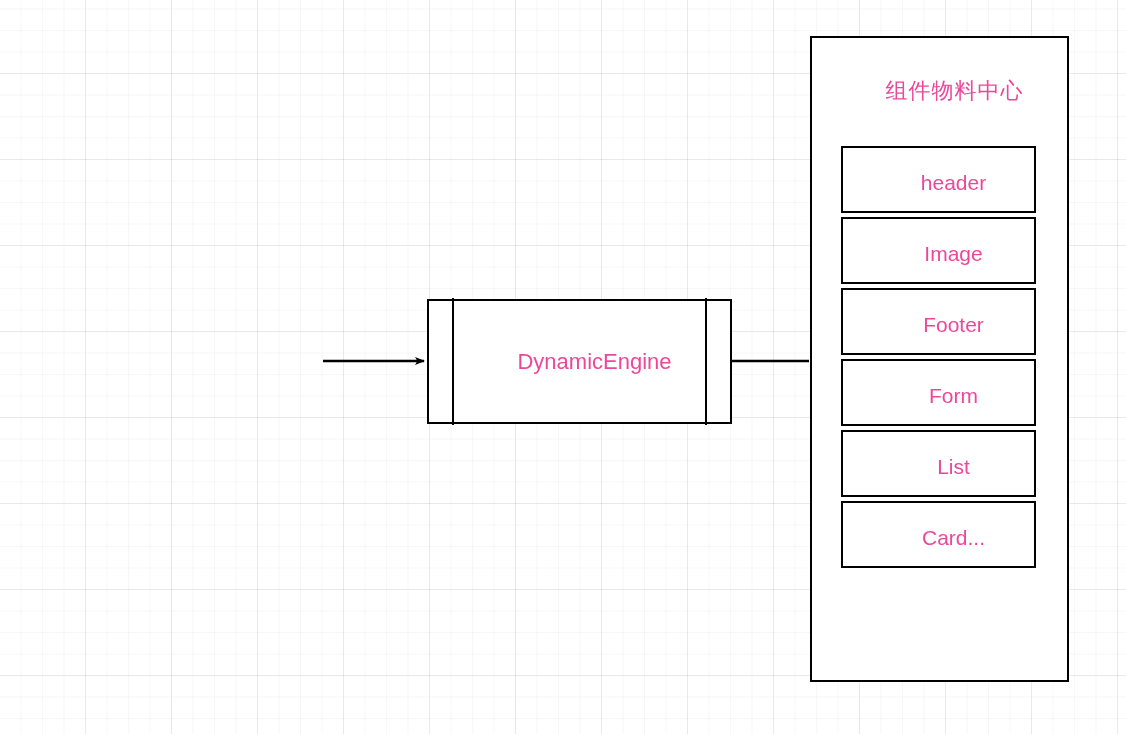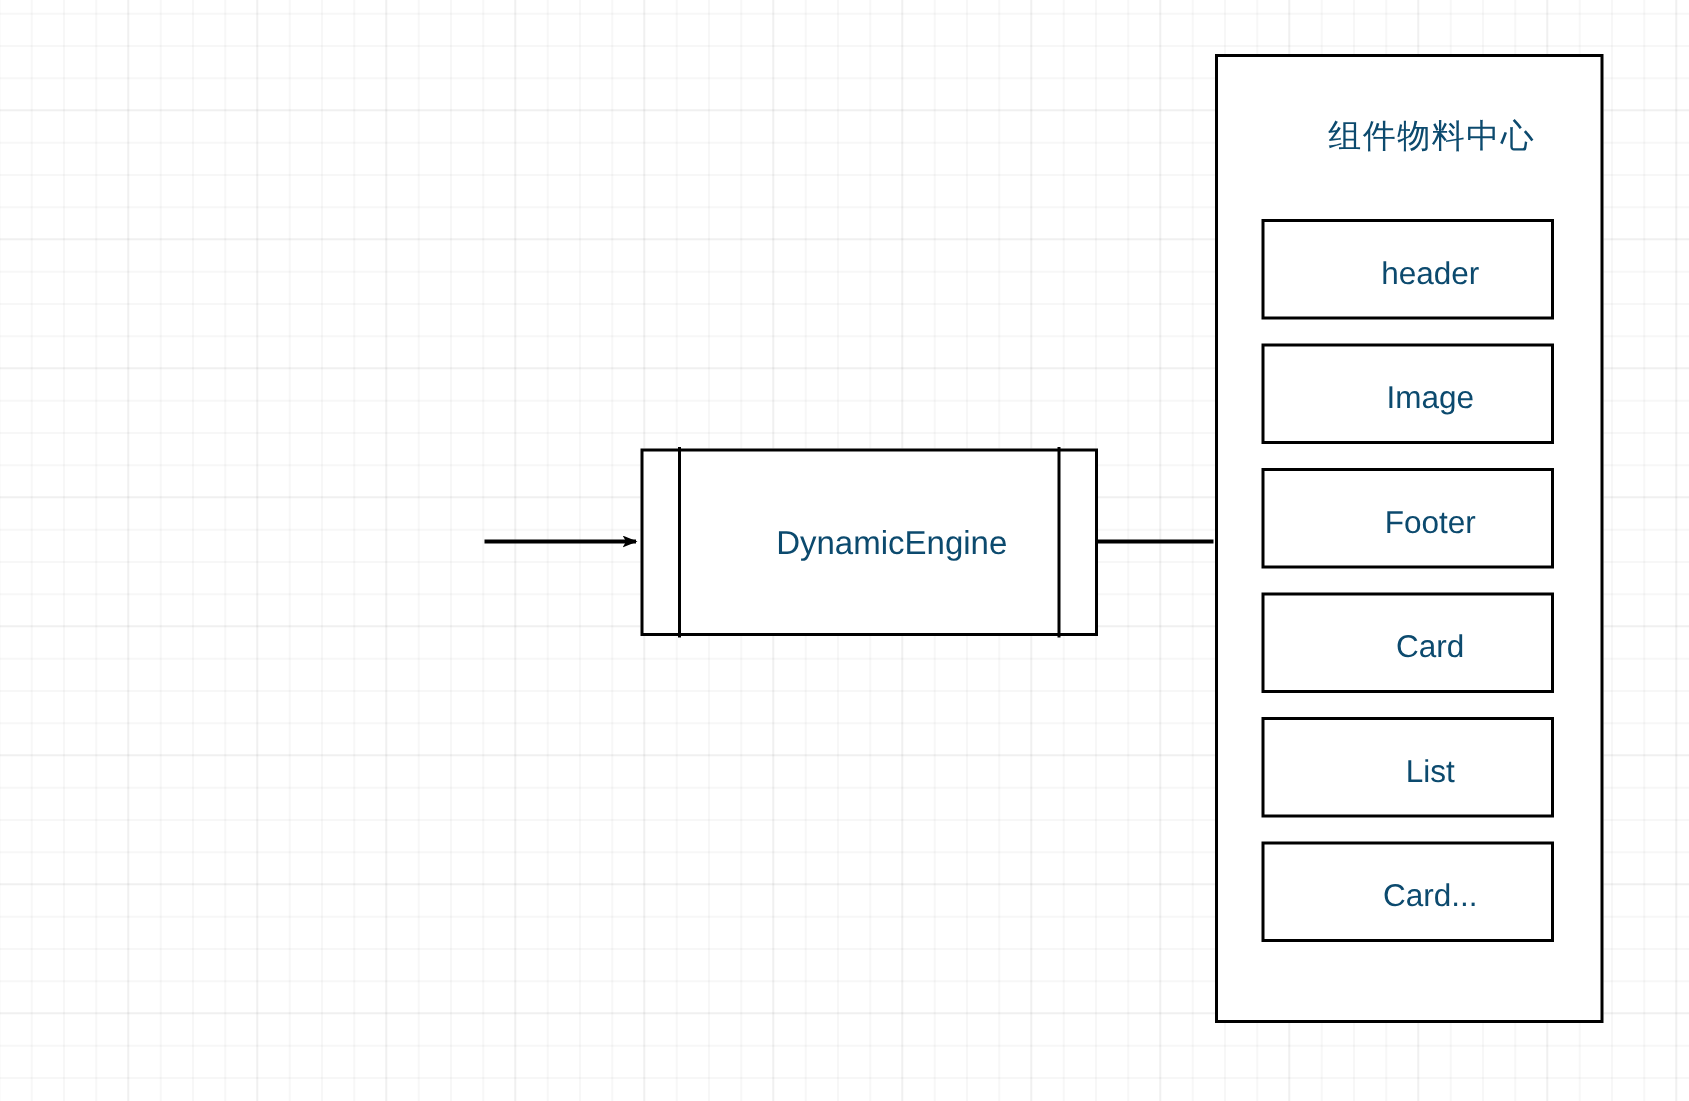--- a/index.html
+++ b/index.html
@@ -32,21 +32,21 @@
   }
 
   .shape {
     position: absolute;
     box-sizing: border-box;
     background: #ffffff;
     border: 2.6px solid #000000;
   }
 
   .shape-label {
-    color: #0c4a6e;
+    color: #ec4899;
     text-align: center;
     white-space: nowrap;
     user-select: none;
     padding-left: 30px;
   }
 
   
   #json-schema-box {
     left: 65px;
     top: 316px;
@@ -101,21 +101,21 @@
   #material-items {
     position: absolute;
     left: 29px;
     top: 108px;
     width: 195px;
   }
   .material-item {
     box-sizing: border-box;
     width: 195px;
     height: 67px;
-    margin-bottom: 16px;
+    margin-bottom: 4px;
     background: #ffffff;
     border: 2.6px solid #000000;
     display: flex;
     align-items: center;
     justify-content: center;
     padding-top: 6px;
   }
   .material-item:last-child { margin-bottom: 0; align-items: center; }
   .material-item .shape-label {
     font-size: 21px;
@@ -175,21 +175,21 @@
 
       <div class="material-item">
         <span class="shape-label">Image</span>
       </div>
 
       <div class="material-item">
         <span class="shape-label">Footer</span>
       </div>
 
       <div class="material-item">
-        <span class="shape-label">Card</span>
+        <span class="shape-label">Form</span>
       </div>
 
       <div class="material-item">
         <span class="shape-label">List</span>
       </div>
 
 
       <div class="material-item">
         <span class="shape-label">Card...</span>
       </div>

